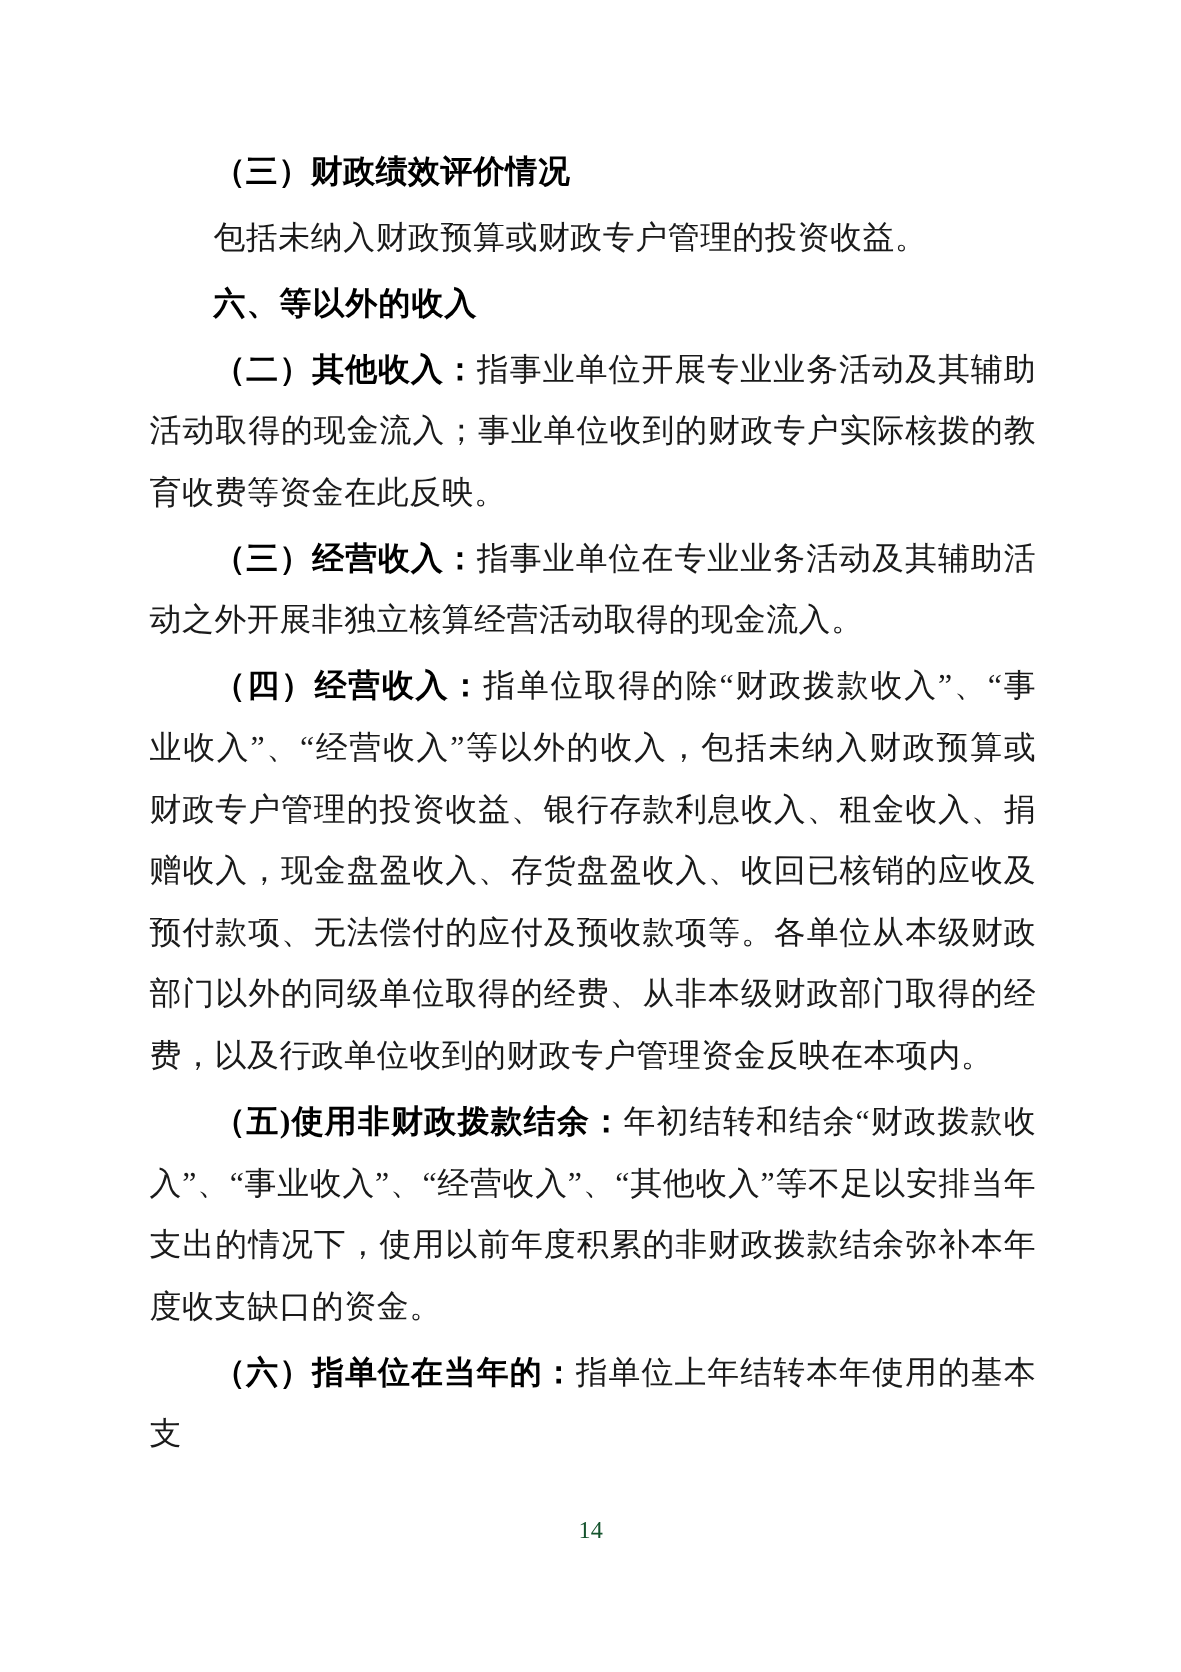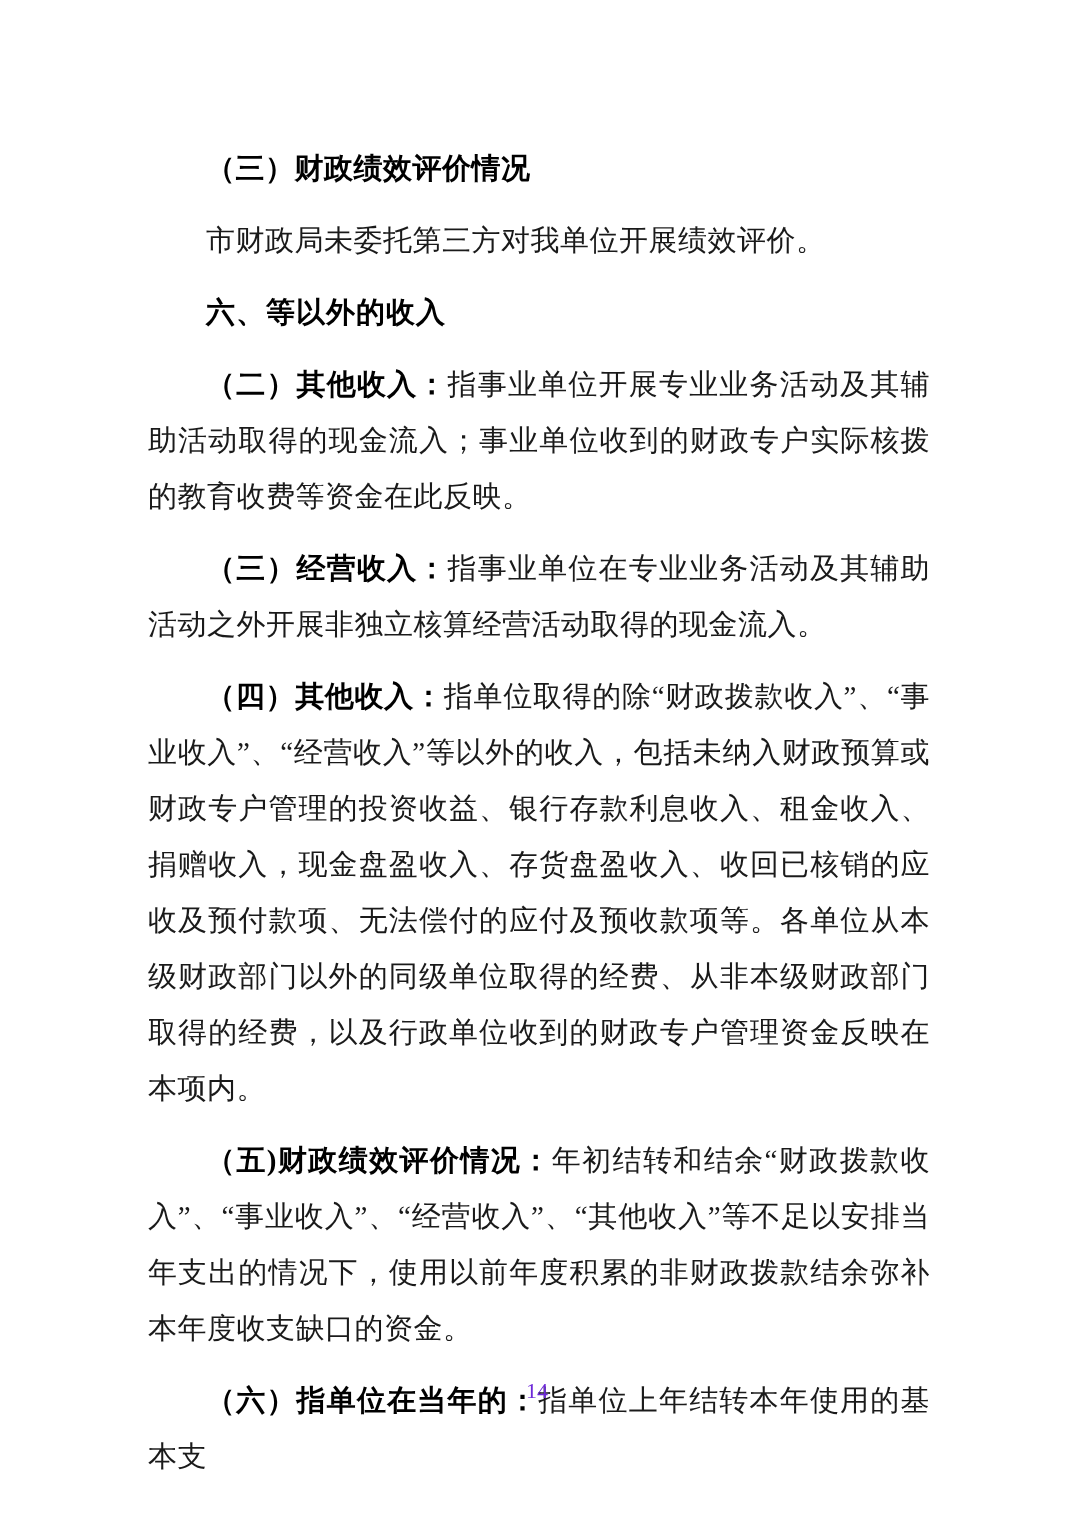--- a/index.html
+++ b/index.html
@@ -16,21 +16,21 @@
     font-family: "Liberation Serif", "DejaVu Serif", serif;
     color: #1a1a1a;
   }
   .content {
     position: absolute;
     top: 124px;
     left: 132px;
     width: 814px;
   }
   .para {
-    margin: 16px;
+    margin: 4px;
     font-size: 29px;
     line-height: 56px;
     letter-spacing: 0.5px;
     text-align: justify;
     text-indent: 2em;
     word-break: break-all;
   }
   .para .lead {
     font-weight: bold;
     color: #000000;
@@ -41,43 +41,43 @@
     letter-spacing: 1px;
   }
   .page-number {
     position: absolute;
     top: 1378px;
     left: 0;
     width: 100%;
     text-align: center;
     font-size: 22px;
     line-height: 26px;
-    color: #6d28d9;
+    color: #14532d;
     font-family: "Liberation Serif", "DejaVu Serif", serif;
   }
 </style>
 </head>
 <body>
 
 <div class="page">
   <div class="content">
 
     <p class="para"><strong class="lead">（三）财政绩效评价情况</strong><span></span></p>
 
-    <p class="para"><span>市财政局未委托第三方对我单位开展绩效评价。</span></p>
+    <p class="para"><span>包括未纳入财政预算或财政专户管理的投资收益。</span></p>
 
     <p class="para hei"><strong class="lead">六、等以外的收入</strong><span></span></p>
 
 
     <p class="para"><strong class="lead">（二）其他收入：</strong><span>指事业单位开展专业业务活动及其辅助活动取得的现金流入；事业单位收到的财政专户实际核拨的教育收费等资金在此反映。</span></p>
 
     <p class="para"><strong class="lead">（三）经营收入：</strong><span>指事业单位在专业业务活动及其辅助活动之外开展非独立核算经营活动取得的现金流入。</span></p>
 
-    <p class="para"><strong class="lead">（四）其他收入：</strong><span>指单位取得的除“财政拨款收入”、“事业收入”、“经营收入”等以外的收入，包括未纳入财政预算或财政专户管理的投资收益、银行存款利息收入、租金收入、捐赠收入，现金盘盈收入、存货盘盈收入、收回已核销的应收及预付款项、无法偿付的应付及预收款项等。各单位从本级财政部门以外的同级单位取得的经费、从非本级财政部门取得的经费，以及行政单位收到的财政专户管理资金反映在本项内。</span></p>
+    <p class="para"><strong class="lead">（四）经营收入：</strong><span>指单位取得的除“财政拨款收入”、“事业收入”、“经营收入”等以外的收入，包括未纳入财政预算或财政专户管理的投资收益、银行存款利息收入、租金收入、捐赠收入，现金盘盈收入、存货盘盈收入、收回已核销的应收及预付款项、无法偿付的应付及预收款项等。各单位从本级财政部门以外的同级单位取得的经费、从非本级财政部门取得的经费，以及行政单位收到的财政专户管理资金反映在本项内。</span></p>
 
-    <p class="para"><strong class="lead">（五)财政绩效评价情况：</strong><span>年初结转和结余“财政拨款收入”、“事业收入”、“经营收入”、“其他收入”等不足以安排当年支出的情况下，使用以前年度积累的非财政拨款结余弥补本年度收支缺口的资金。</span></p>
+    <p class="para"><strong class="lead">（五)使用非财政拨款结余：</strong><span>年初结转和结余“财政拨款收入”、“事业收入”、“经营收入”、“其他收入”等不足以安排当年支出的情况下，使用以前年度积累的非财政拨款结余弥补本年度收支缺口的资金。</span></p>
 
     <p class="para"><strong class="lead">（六）指单位在当年的：</strong><span>指单位上年结转本年使用的基本支</span></p>
 
   </div>
 
   <div class="page-number">14</div>
 </div>
 
 </body></html>

